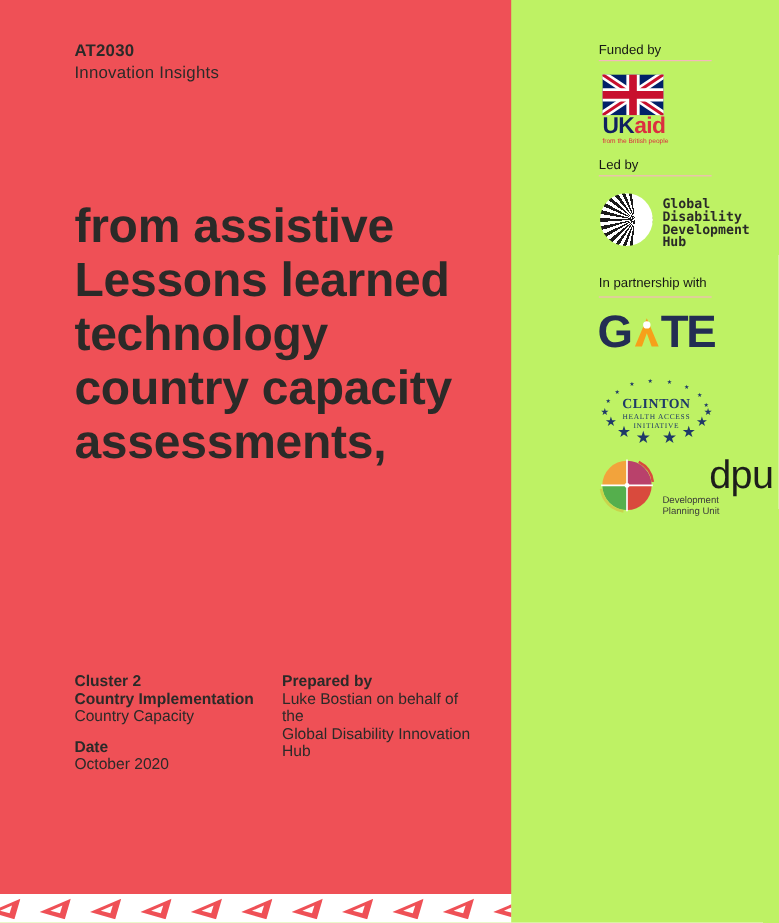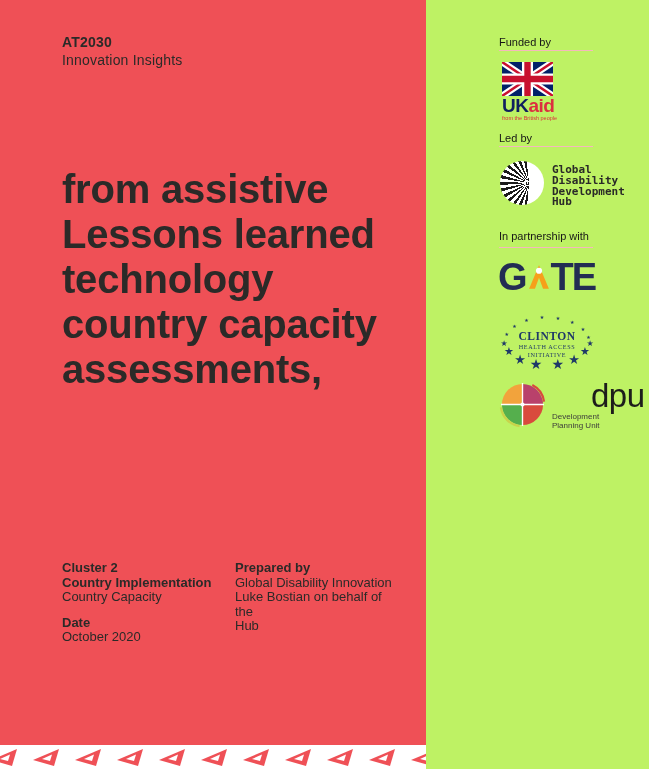--- a/index.html
+++ b/index.html
@@ -75,22 +75,22 @@
       <div>
         <div class="bold">Cluster 2</div>
         <div class="bold">Country Implementation</div>
         <div>Country Capacity</div>
         <div class="gap"></div>
         <div class="bold">Date</div>
         <div>October 2020</div>
       </div>
       <div>
         <div class="bold">Prepared by</div>
+        <div>Luke Bostian on behalf of the</div>
         <div>Global Disability Innovation</div>
-        <div>Luke Bostian on behalf of the</div>
         <div>Hub</div>
       </div>
     </div>
   </div>
 
   <div class="side-label" style="top:36px">Funded by</div>
   <div class="side-underline" style="top:50px"></div>
 
   <div class="ukaid">
     <svg class="ukaid-flag" viewBox="0 0 60 40">

